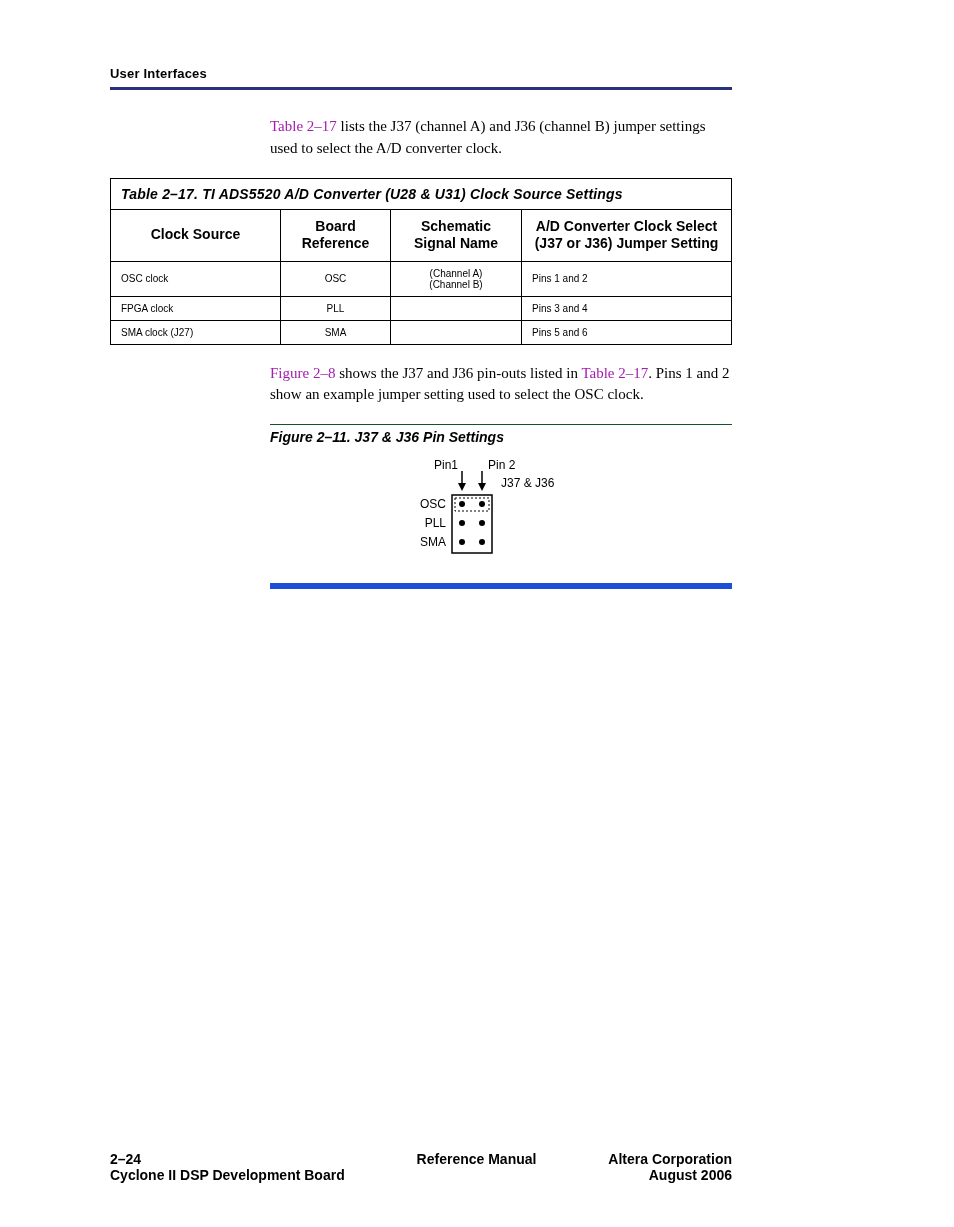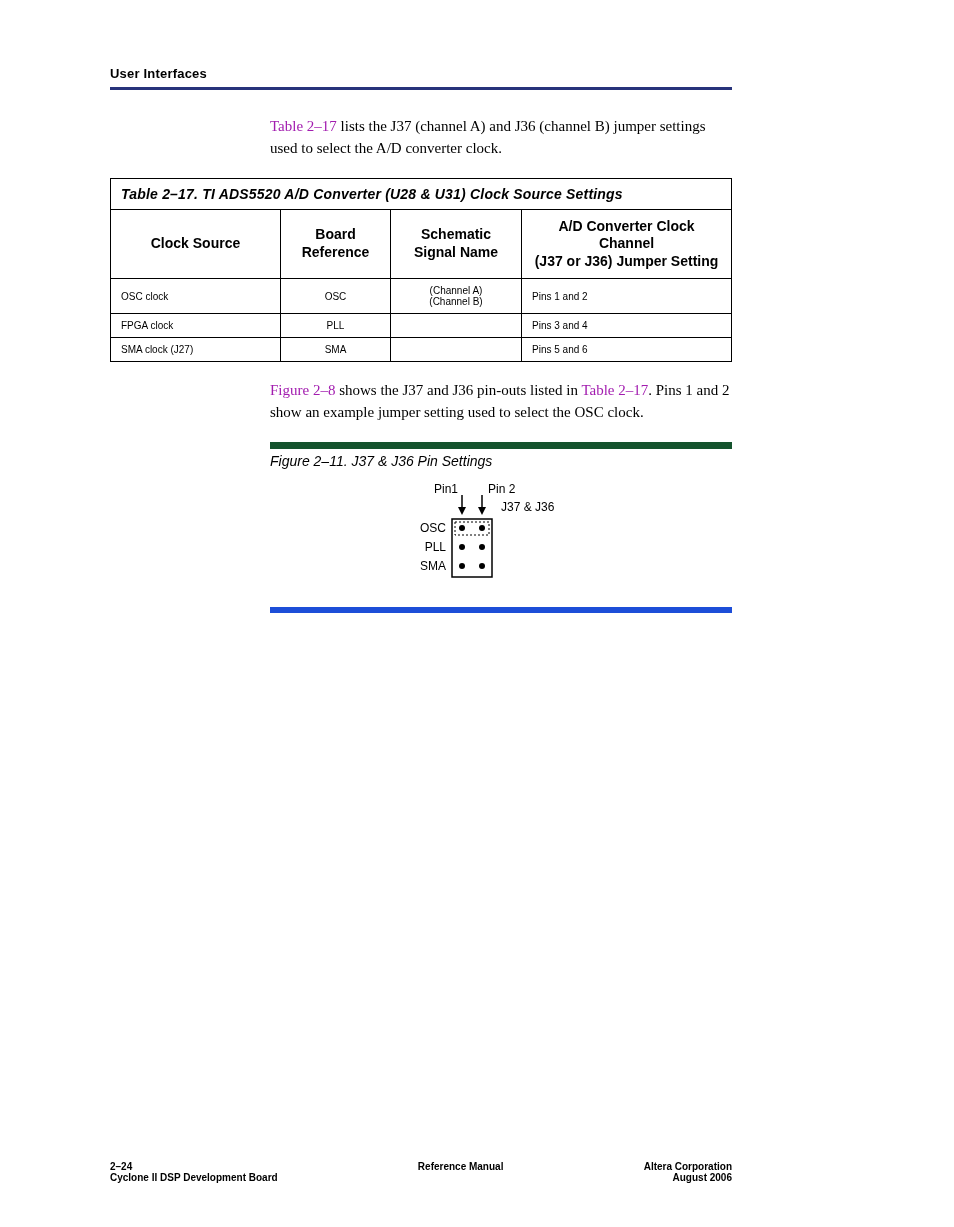--- a/index.html
+++ b/index.html
@@ -63,40 +63,40 @@
     text-align: center;
     line-height: 1.25;
   }
   table.settings tbody td {
     font-size: 10px;
     padding: 6px 10px;
   }
   table.settings tbody td.center { text-align: center; }
   .fig-caption {
     font-family: "Helvetica Neue", Helvetica, Arial, sans-serif;
-    font-weight: 400;
+    font-weight: 700;
     font-style: italic;
     font-size: 14px;
     margin-left: 160px;
     padding-top: 4px;
-    border-top: 7px solid #14532d;
+    border-top: 1px solid #14532d;
   }
   .fig-area {
     margin-left: 160px;
     padding: 10px 0 18px 0;
     border-bottom: 6px solid #1d4ed8;
   }
   .fig-svg-wrap { display: flex; justify-content: center; }
   .footer {
     position: absolute;
     left: 110px;
     right: 84px;
     bottom: 44px;
     font-family: "Helvetica Neue", Helvetica, Arial, sans-serif;
-    font-size: 10px;
+    font-size: 14px;
     display: flex;
     justify-content: space-between;
   }
   .footer .f-left { text-align: left; }
   .footer .f-mid  { text-align: center; flex: 1; }
   .footer .f-right{ text-align: right; }
   .footer .bold { font-weight: 700; }
 </style>
 </head>
 <body>
@@ -116,21 +116,21 @@
         <td colspan="4">Table 2–17. TI ADS5520 A/D Converter (U28 &amp; U31) Clock Source Settings</td>
       </tr>
       <tr>
         <th style="width:170px">Clock Source</th>
         <th style="width:110px">
           <span>Board</span><br>
           <span>Reference</span>
         </th>
         <th>Schematic Signal Name</th>
         <th style="width:210px">
-          <span>A/D Converter Clock Channel</span><br>
+          <span>A/D Converter Clock Select</span><br>
           <span>(J37 or J36) Jumper Setting</span>
         </th>
       </tr>
     </thead>
     <tbody>
       <tr>
         <td>OSC clock</td>
         <td class="center">OSC</td>
         <td class="center">
           <span>(Channel A)</span><br>

